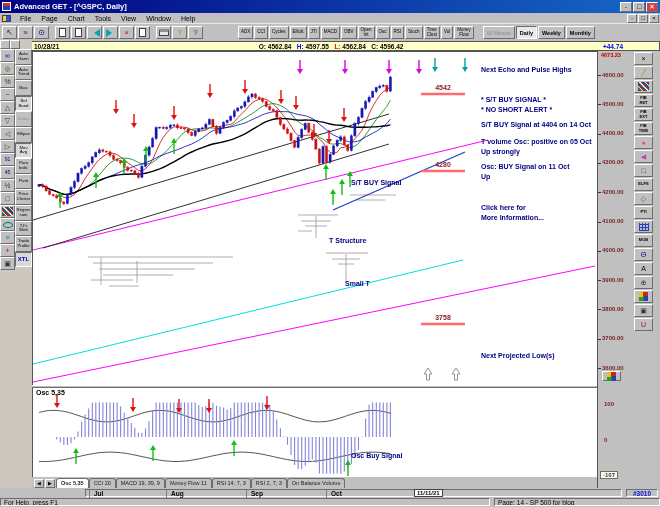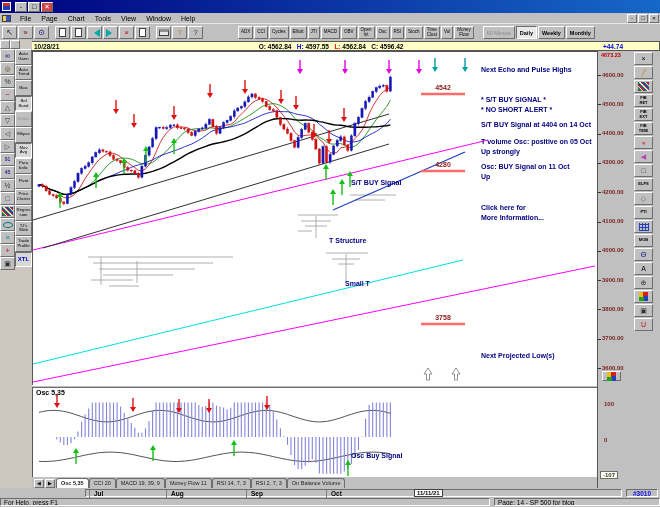--- a/index.html
+++ b/index.html
@@ -91,20 +91,21 @@
   .sp-left{flex:1;margin-right:4px;}
   .sp-right{width:166px;}
 </style>
 </head>
 <body>
 
 <div class="app">
 
   <div class="titlebar">
     <span class="tb-ico"></span>
+    <span class="tb-title">Advanced GET - [^GSPC, Daily]</span>
     <button class="wbtn r">-</button>
     <button class="wbtn r">□</button>
     <button class="wbtn r close">×</button>
   </div>
 
   <div class="menubar">
     <span class="mb-ico"></span>
     <div id="menu-items" style="display:flex">
         <span class="mitem">File</span>
         <span class="mitem">Page</span>

